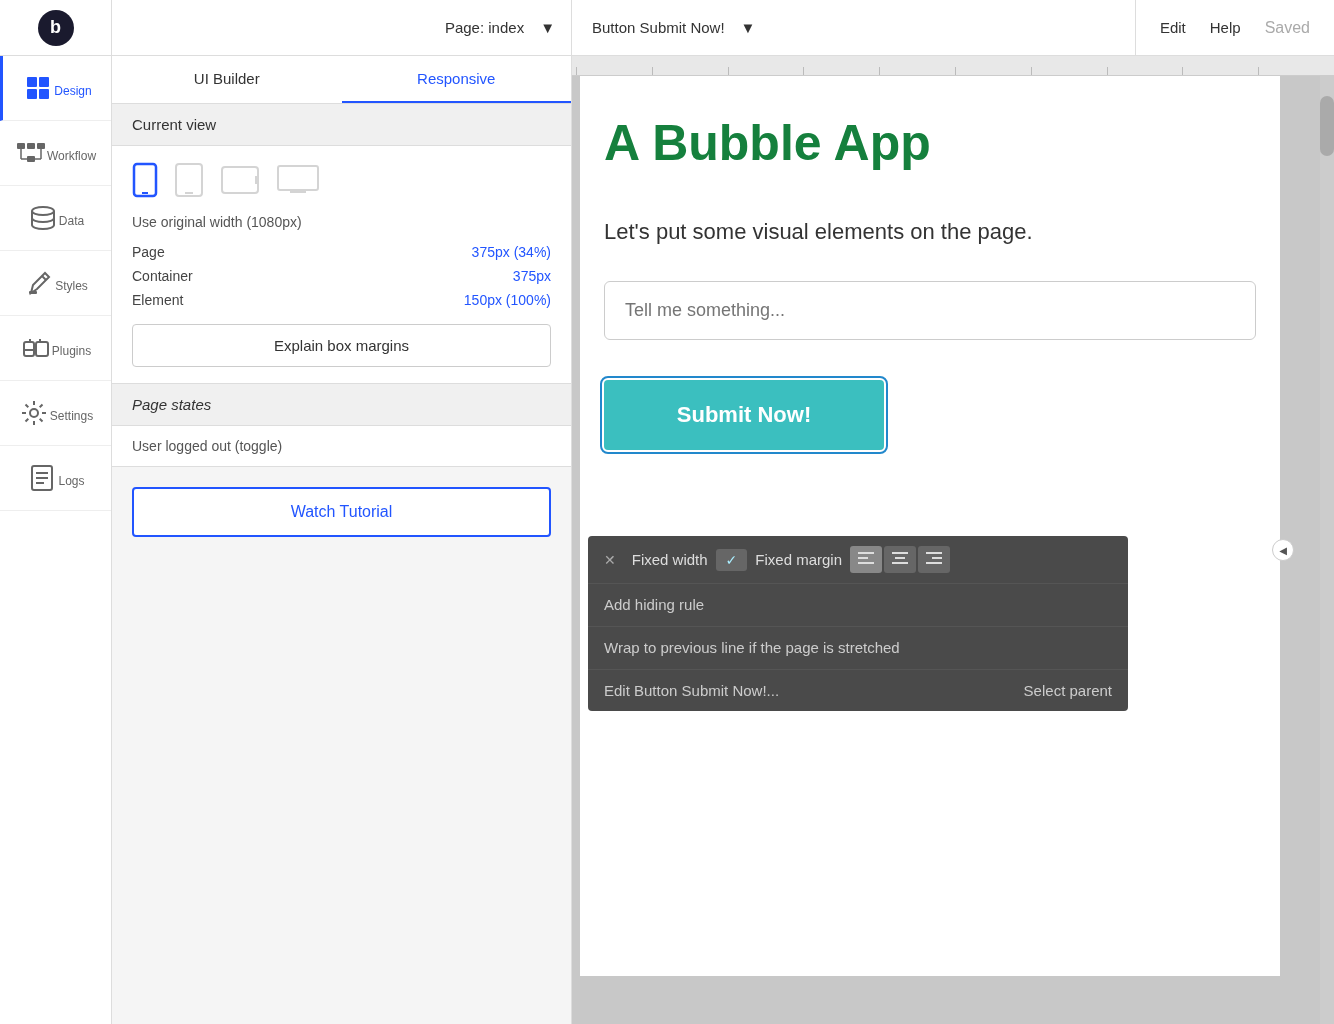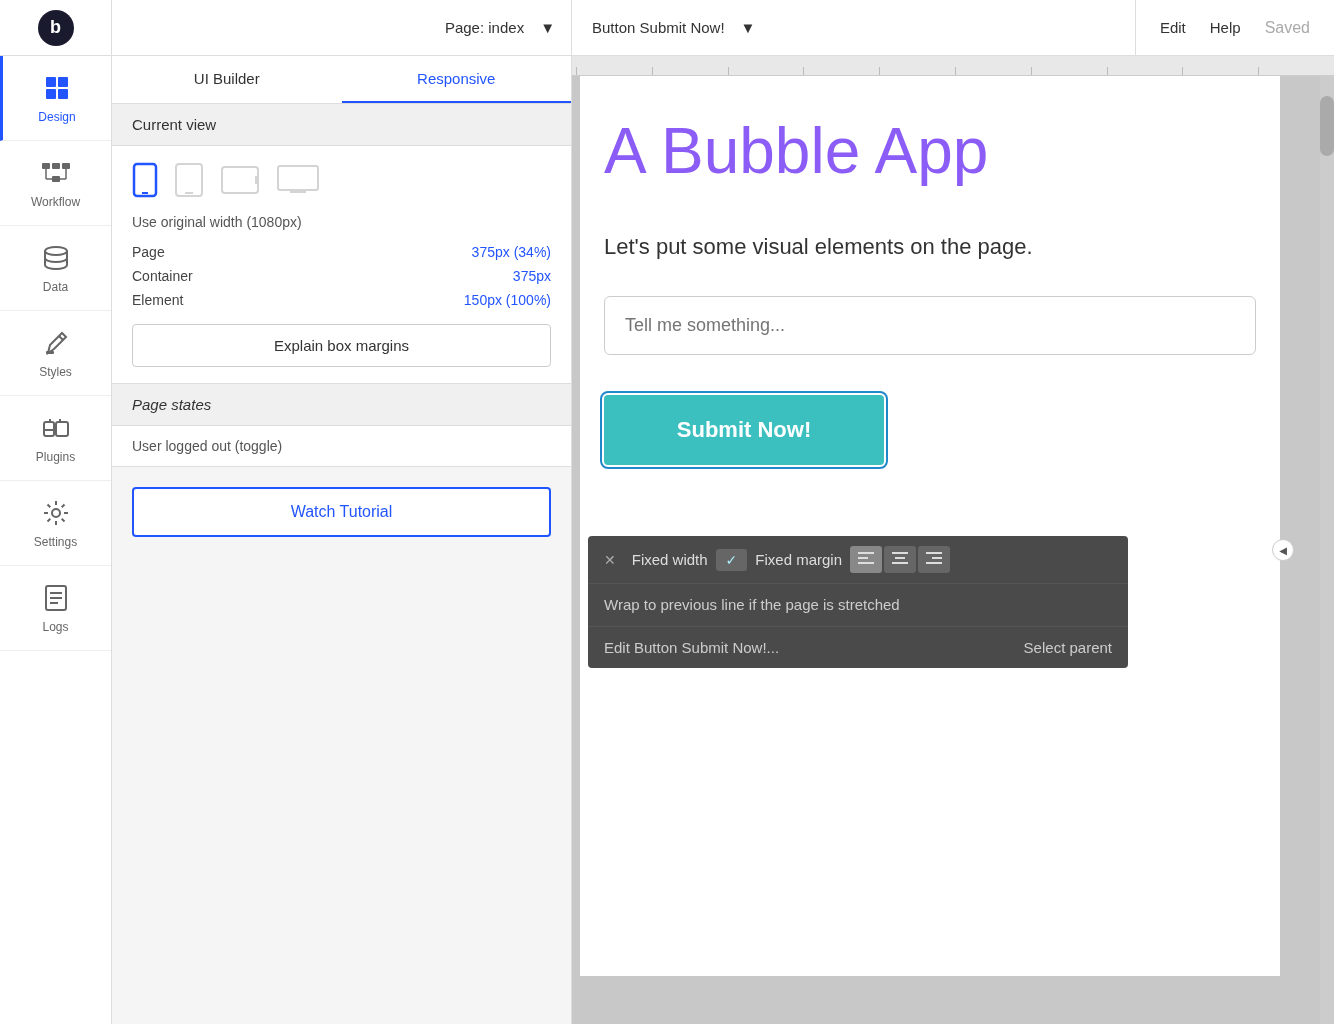--- a/index.html
+++ b/index.html
@@ -66,21 +66,20 @@
       border-right: 1px solid #ddd;
       display: flex;
       flex-direction: column;
       align-items: center;
       padding-top: 0;
       flex-shrink: 0;
     }
     .icon-sidebar-item {
       width: 100%;
       display: flex;
-      flex-direction: column;
       align-items: center;
       justify-content: center;
       padding: 16px 0;
       cursor: pointer;
       color: #666;
       border-bottom: 1px solid #eee;
     }
     .icon-sidebar-item.active {
       color: #2255ff;
       border-left: 3px solid #2255ff;
@@ -248,23 +247,23 @@
       width: 700px;
       min-height: 900px;
       background: #fff;
       margin-left: 8px;
       margin-top: 0;
       position: relative;
       padding: 40px 24px 40px 24px;
     }
 
     .page-title-text {
-      font-size: 64px;
-      font-weight: 400;
-      color: #8b5cf6;
+      font-size: 50px;
+      font-weight: 700;
+      color: #15803d;
       line-height: 1.1;
       margin-bottom: 20px;
     }
     .page-subtitle {
       font-size: 22px;
       color: #333;
       margin-bottom: 36px;
       margin-top: 48px;
     }
 
@@ -633,20 +632,23 @@
                       <line x1="0" y1="2" x2="16" y2="2" stroke="#ddd" stroke-width="2"></line>
                       <line x1="6" y1="7" x2="16" y2="7" stroke="#ddd" stroke-width="2"></line>
                       <line x1="0" y1="12" x2="16" y2="12" stroke="#ddd" stroke-width="2"></line>
                     </svg>
                 </button>
               </div>
             </div>
           </div>
 
           <div class="context-row">
+            <span class="context-row-text">Add hiding rule</span>
+          </div>
+          <div class="context-row">
             <span class="context-row-text">Wrap to previous line if the page is stretched</span>
           </div>
           <div class="context-bottom">
             <span class="context-bottom-left">Edit Button Submit Now!...</span>
             <span class="context-bottom-right">Select parent</span>
           </div>
         </div>
       </div>
 
       <div class="right-scrollbar" style="position:absolute;right:0;top:0;bottom:0;">

